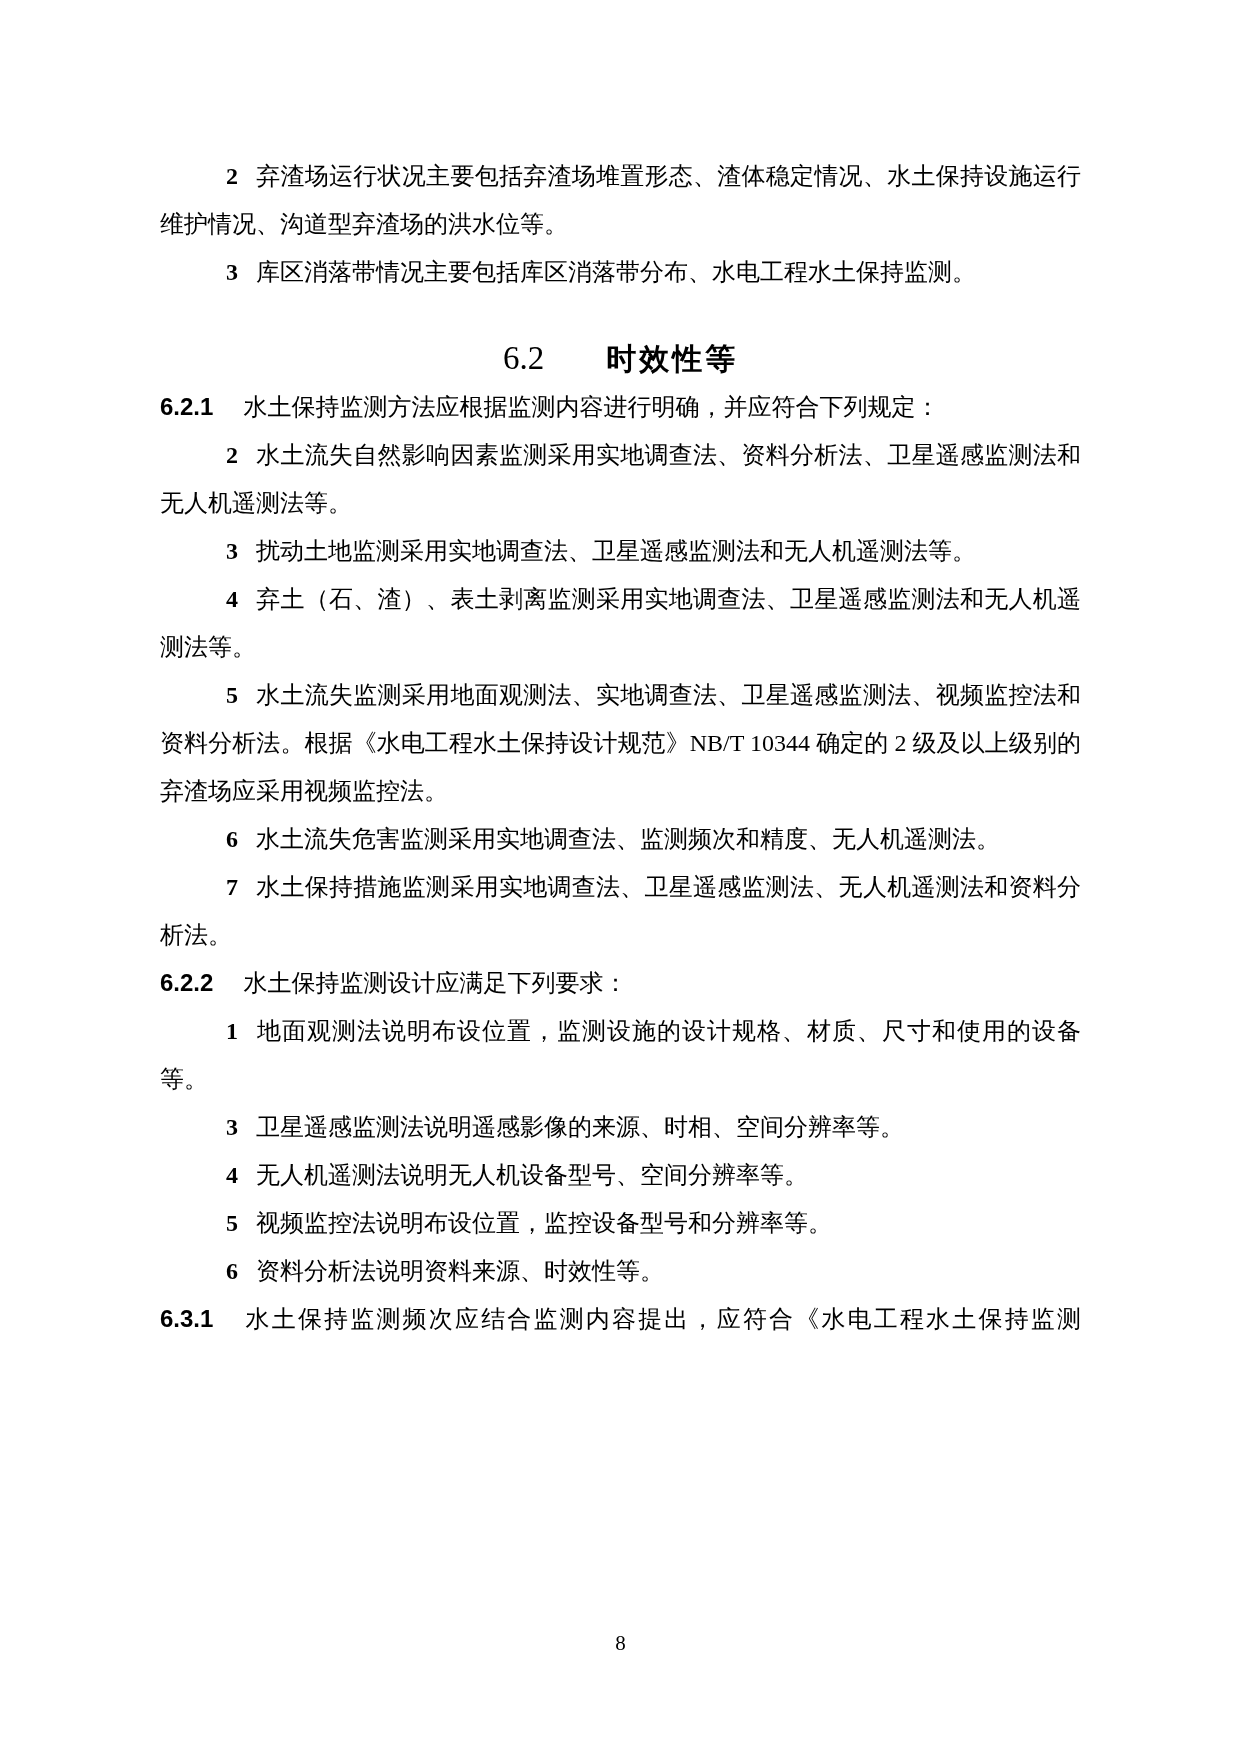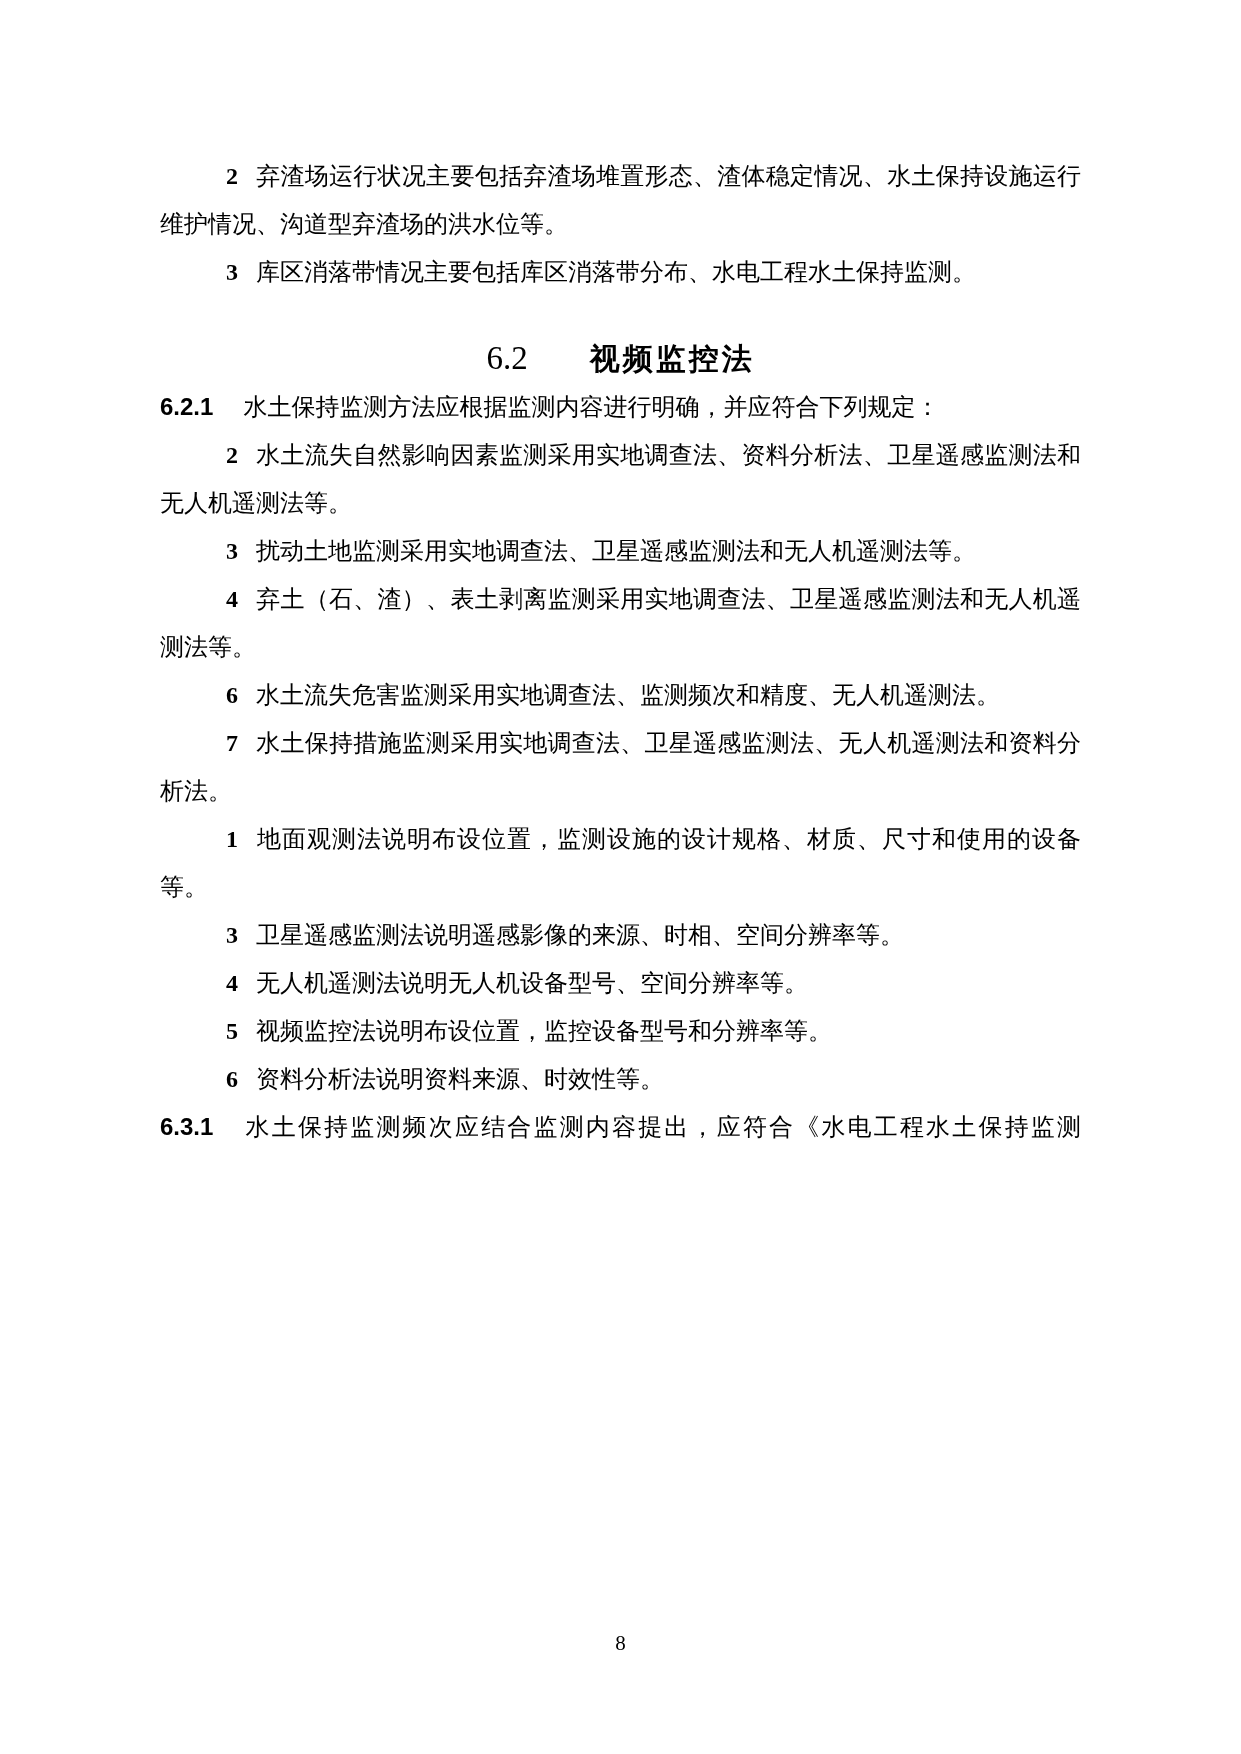--- a/index.html
+++ b/index.html
@@ -78,30 +78,32 @@
 </head>
 <body>
 
 <div class="page">
   <div class="content">
 
     <p class="item"><span class="item-num">2</span><span>弃渣场运行状况主要包括弃渣场堆置形态、渣体稳定情况、水土保持设施运行维护情况、沟道型弃渣场的洪水位等。</span></p>
 
     <p class="item"><span class="item-num">3</span><span>库区消落带情况主要包括库区消落带分布、水电工程水土保持监测。</span></p>
 
-    <h2 class="section-heading"><span class="h-num">6.2</span><span class="h-title">视频监控法</span></h2>
+    <h2 class="section-heading"><span class="h-num">6.2</span><span class="h-title">时效性等</span></h2>
 
     <p class="clause"><span class="clause-num">6.2.1</span><span>水土保持监测方法应根据监测内容进行明确，并应符合下列规定：</span></p>
 
     <p class="item"><span class="item-num">2</span><span>水土流失自然影响因素监测采用实地调查法、资料分析法、卫星遥感监测法和无人机遥测法等。</span></p>
     <p class="item"><span class="item-num">3</span><span>扰动土地监测采用实地调查法、卫星遥感监测法和无人机遥测法等。</span></p>
     <p class="item"><span class="item-num">4</span><span>弃土（石、渣）、表土剥离监测采用实地调查法、卫星遥感监测法和无人机遥测法等。</span></p>
+    <p class="item"><span class="item-num">5</span><span>水土流失监测采用地面观测法、实地调查法、卫星遥感监测法、视频监控法和资料分析法。根据《水电工程水土保持设计规范》NB/T 10344 确定的 2 级及以上级别的弃渣场应采用视频监控法。</span></p>
     <p class="item"><span class="item-num">6</span><span>水土流失危害监测采用实地调查法、监测频次和精度、无人机遥测法。</span></p>
     <p class="item"><span class="item-num">7</span><span>水土保持措施监测采用实地调查法、卫星遥感监测法、无人机遥测法和资料分析法。</span></p>
 
+    <p class="clause"><span class="clause-num">6.2.2</span><span>水土保持监测设计应满足下列要求：</span></p>
 
     <p class="item"><span class="item-num">1</span><span>地面观测法说明布设位置，监测设施的设计规格、材质、尺寸和使用的设备等。</span></p>
     <p class="item"><span class="item-num">3</span><span>卫星遥感监测法说明遥感影像的来源、时相、空间分辨率等。</span></p>
     <p class="item"><span class="item-num">4</span><span>无人机遥测法说明无人机设备型号、空间分辨率等。</span></p>
     <p class="item"><span class="item-num">5</span><span>视频监控法说明布设位置，监控设备型号和分辨率等。</span></p>
     <p class="item"><span class="item-num">6</span><span>资料分析法说明资料来源、时效性等。</span></p>
 
 
     <p class="clause fill"><span class="clause-num">6.3.1</span><span>水土保持监测频次应结合监测内容提出，应符合《水电工程水土保持监测</span></p>
 

